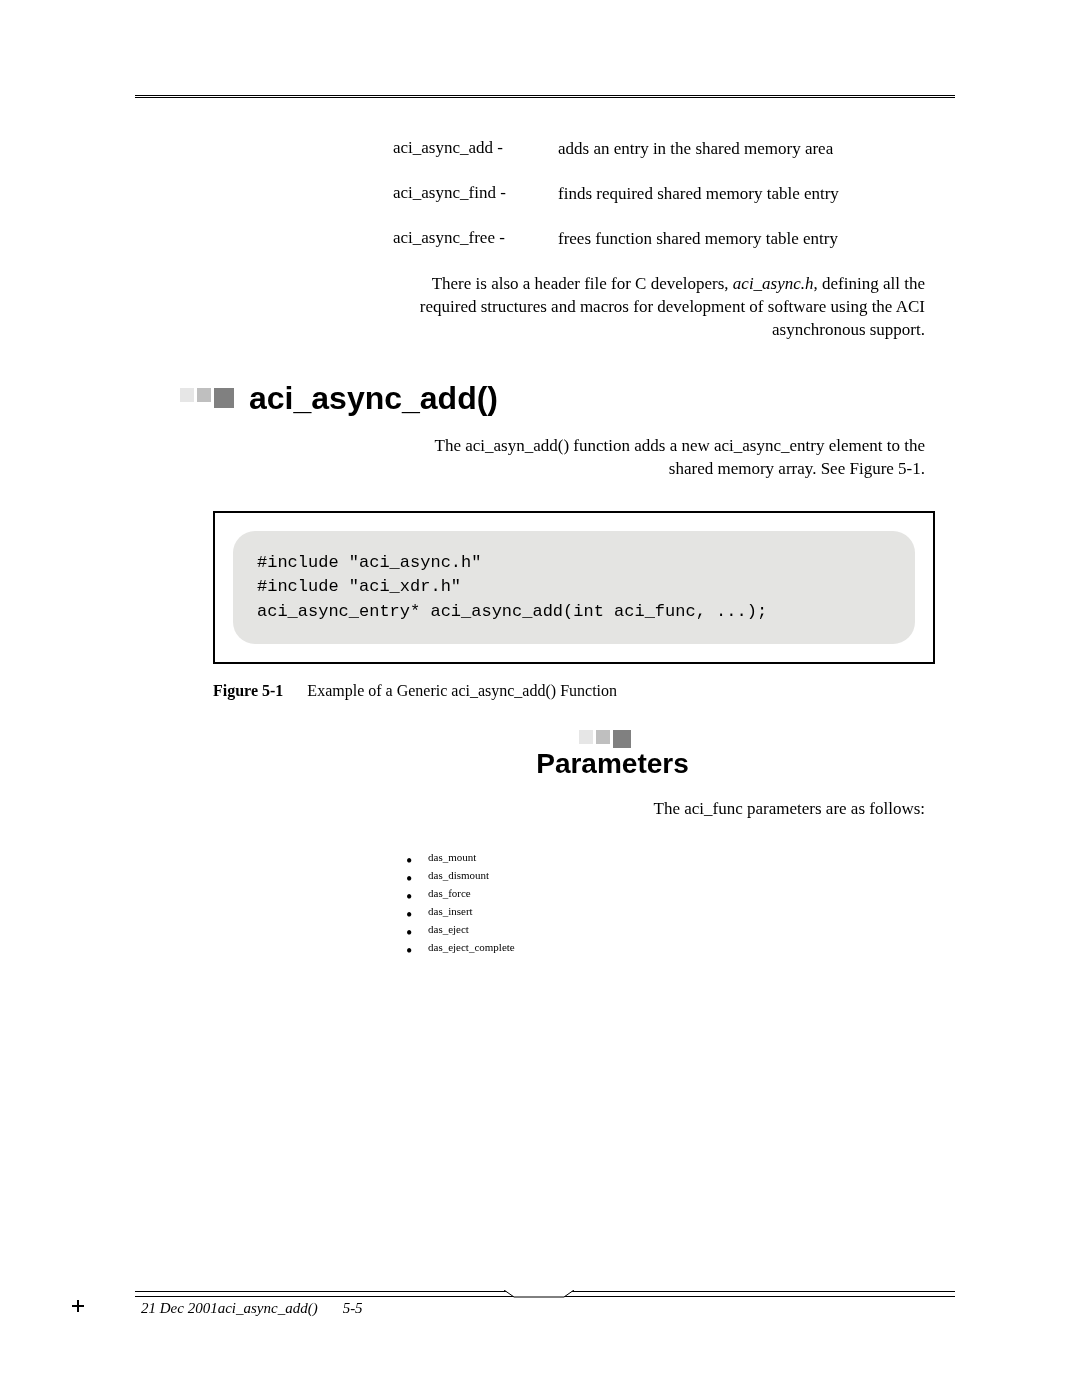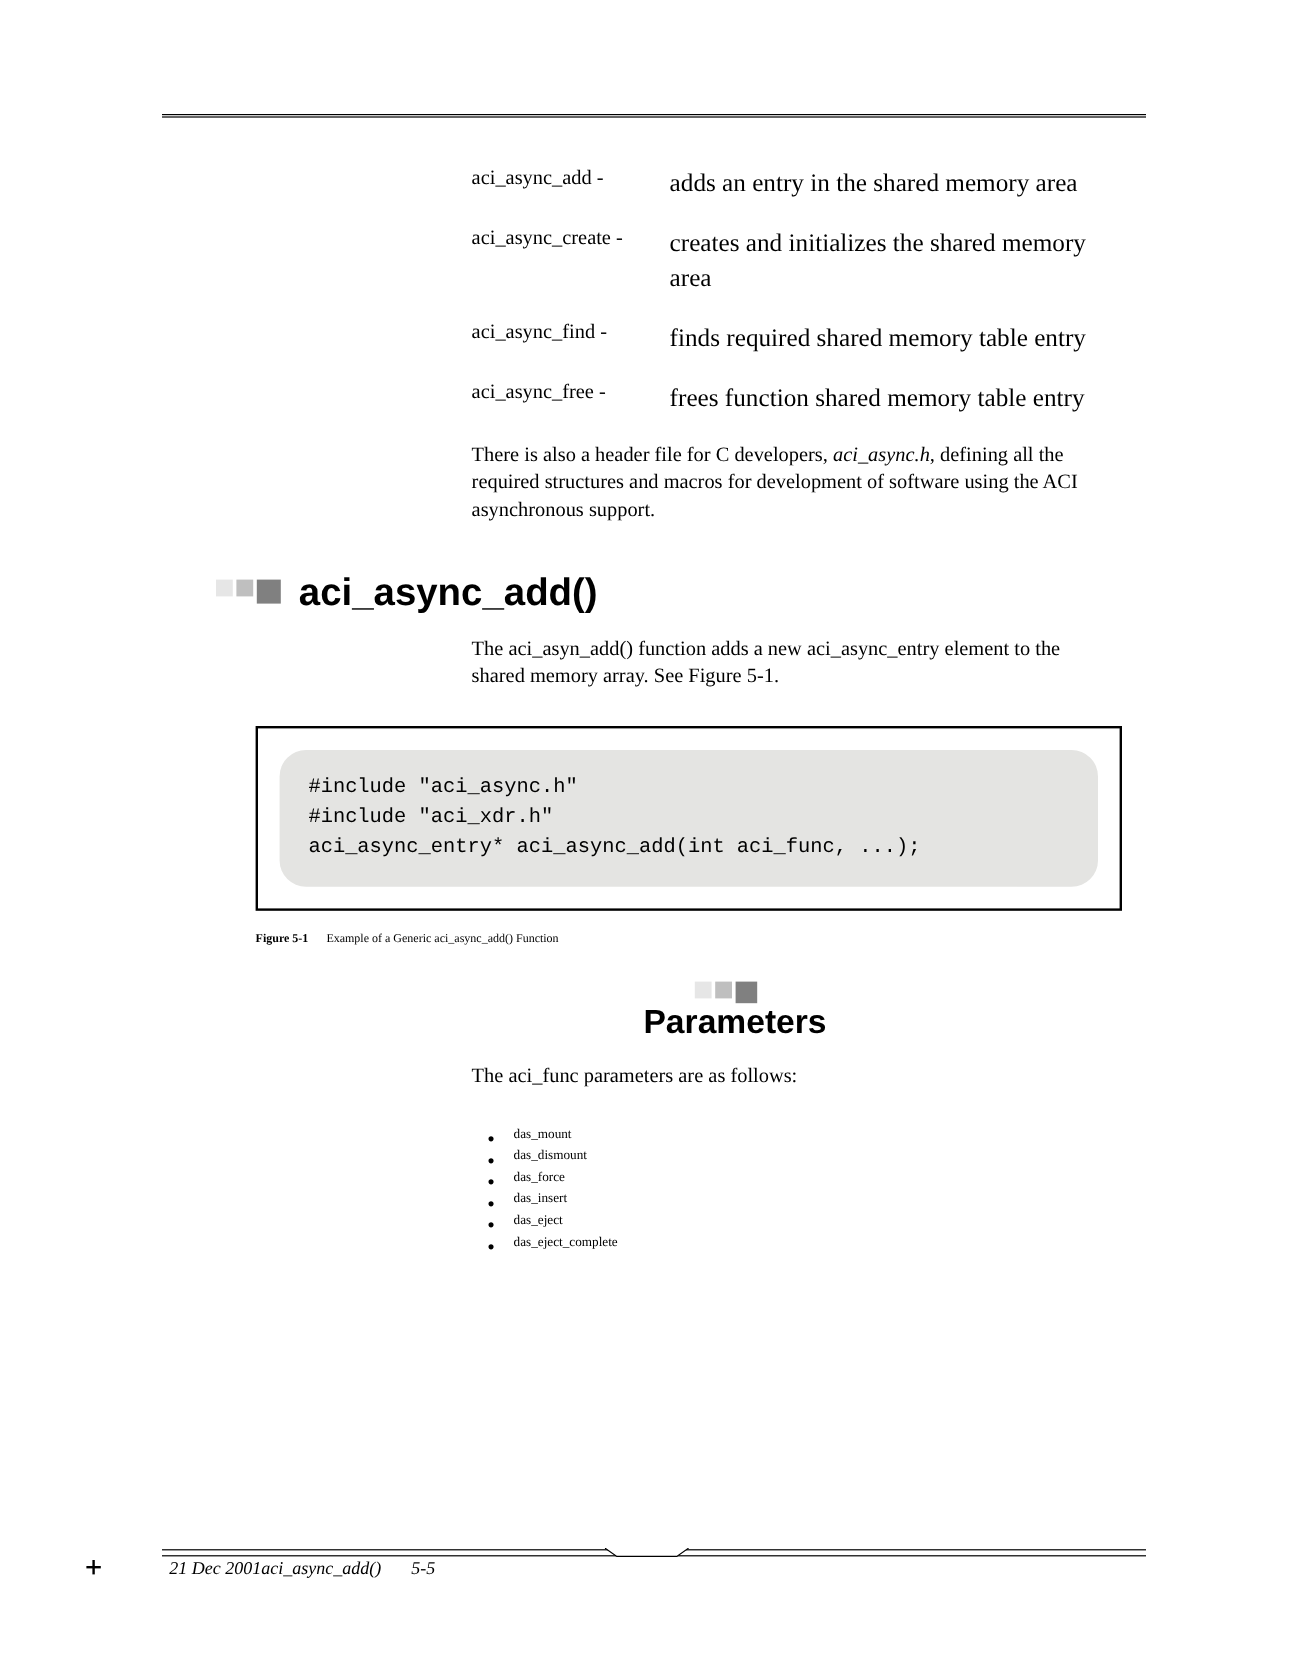--- a/index.html
+++ b/index.html
@@ -28,29 +28,30 @@
     display: flex;
     margin-bottom: 22px;
   }
   .def-term {
     width: 165px;
     flex-shrink: 0;
     font-size: 17px;
   }
   .def-desc {
     flex: 1;
-    font-size: 21px;
+    font-size: 17px;
     line-height: 1.35;
   }
   .paragraph {
     margin-left: 258px;
     margin-right: 30px;
     font-size: 17px;
     line-height: 1.35;
     margin-bottom: 30px;
+    text-align: right;
   }
   .italic { font-style: italic; }
   .h1-wrap {
     display: flex;
     align-items: center;
     margin-top: 38px;
     margin-bottom: 18px;
     margin-left: 45px;
   }
   .h2-wrap {
@@ -92,21 +93,21 @@
     border-radius: 22px;
     padding: 20px 24px;
     font-family: "Courier New", Courier, monospace;
     font-size: 17px;
     line-height: 1.45;
     white-space: pre;
   }
   .figure-caption {
     margin-left: 78px;
     margin-top: 18px;
-    font-size: 10px;
+    font-size: 16px;
   }
   .figure-caption .fig-label { font-weight: bold; }
   .param-list {
     margin-left: 293px;
     margin-top: 22px;
     font-size: 11px;
   }
   .param-list li {
     margin-bottom: 6px;
     list-style: none;
@@ -163,24 +164,20 @@
 </head>
 <body>
 
 <div class="page">
   <div class="top-rule"></div>
 
   <div class="defs">
     <div class="def-row">
       <div class="def-term">aci_async_add -</div>
       <div class="def-desc">adds an entry in the shared memory area</div>
-    </div>
-    <div class="def-row">
-      <div class="def-term">aci_async_create -</div>
-      <div class="def-desc">creates and initializes the shared memory area</div>
     </div>
     <div class="def-row">
       <div class="def-term">aci_async_find  -</div>
       <div class="def-desc">finds required shared memory table entry</div>
     </div>
     <div class="def-row">
       <div class="def-term">aci_async_free -</div>
       <div class="def-desc">frees function shared memory table entry</div>
     </div>
   </div>

